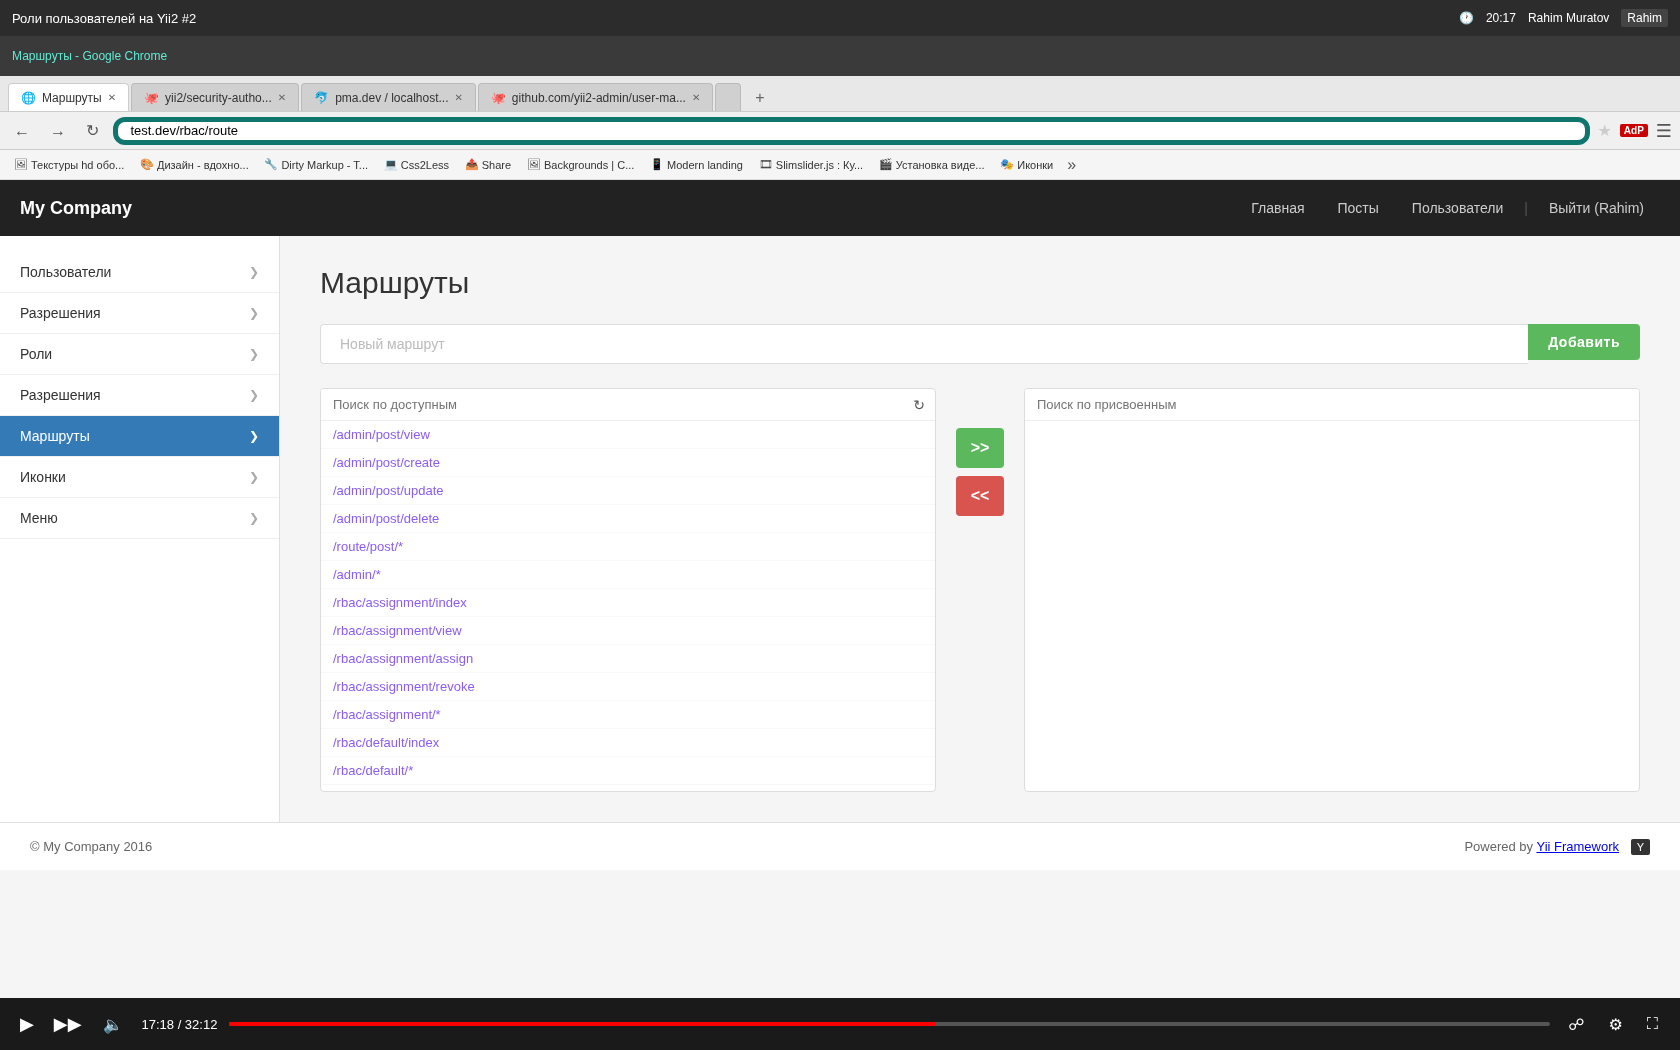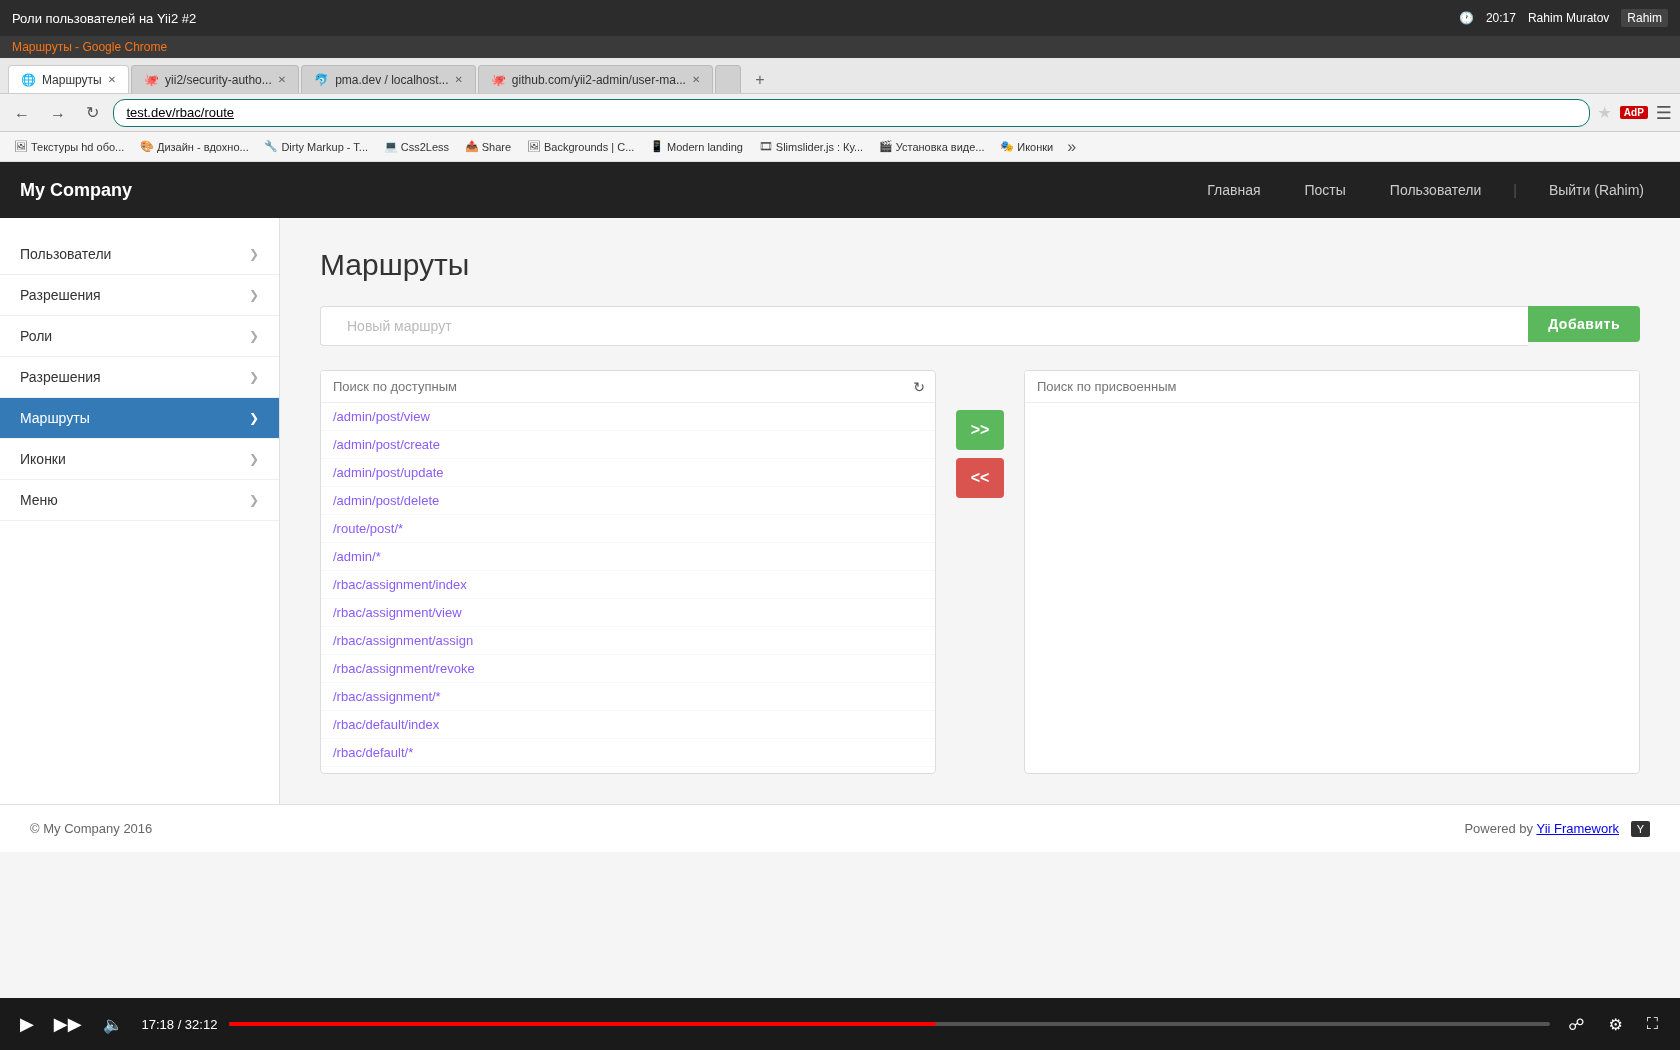--- a/index.html
+++ b/index.html
@@ -62,27 +62,26 @@
     .nav-btn {
       background: none;
       border: none;
       cursor: pointer;
       font-size: 16px;
       color: #555;
       padding: 2px 6px;
     }
     .url-box {
       flex: 1;
-      border: 1px solid #0f766e;
+      border: 5px solid #0f766e;
       border-radius: 12px;
       padding: 4px 12px;
       font-size: 13px;
       background: #fff;
       height: 28px;
-      text-decoration: underline;
     }
     .adp-badge {
       background: #c00;
       color: #fff;
       font-size: 10px;
       padding: 1px 4px;
       border-radius: 2px;
       font-weight: bold;
     }
 
@@ -121,21 +120,21 @@
     }
     .app-brand {
       font-size: 18px;
       font-weight: bold;
       color: #fff;
       margin-right: auto;
     }
     .app-nav-links {
       display: flex;
       align-items: center;
-      gap: 12px;
+      gap: 1px;
     }
     .app-nav-link {
       color: #ccc;
       text-decoration: none;
       padding: 18px 16px;
       font-size: 14px;
       cursor: pointer;
     }
 
     
@@ -185,21 +184,21 @@
     
     .new-route-row {
       display: flex;
       gap: 0;
       margin-bottom: 24px;
     }
     .new-route-input {
       flex: 1;
       border: 1px solid #ddd;
       border-right: none;
-      padding: 8px 26px;
+      padding: 8px 19px;
       font-size: 14px;
       color: #999;
       outline: none;
       height: 40px;
       border-radius: 4px 0 0 4px;
     }
     .new-route-input::placeholder { color: #bbb; }
     .add-btn {
       background: #5cb85c;
       color: #fff;
@@ -358,21 +357,21 @@
     <span>Роли пользователей на Yii2 #2</span>
   </div>
   <div class="title-bar-right">
     <span>🕐</span>
     <span>20:17</span>
     <span>Rahim Muratov</span>
     <span style="background:#444;padding:2px 6px;border-radius:2px;">Rahim</span>
   </div>
 </div>
 
-<div style="background:#3a3a3a; color:#f97316; font-size:12px; padding:4px 12px; display:flex; align-items:center; gap:8px; height:22px;">
+<div style="background:#3a3a3a; color:#5eead4; font-size:12px; padding:4px 12px; display:flex; align-items:center; gap:8px; height:40px;">
   <span>Маршруты - Google Chrome</span>
 </div>
 
 <div class="tab-bar">
   <div class="tab active">
     <span>🌐</span>
     <span>Маршруты</span>
     <span class="tab-close">✕</span>
   </div>
   <div class="tab">

